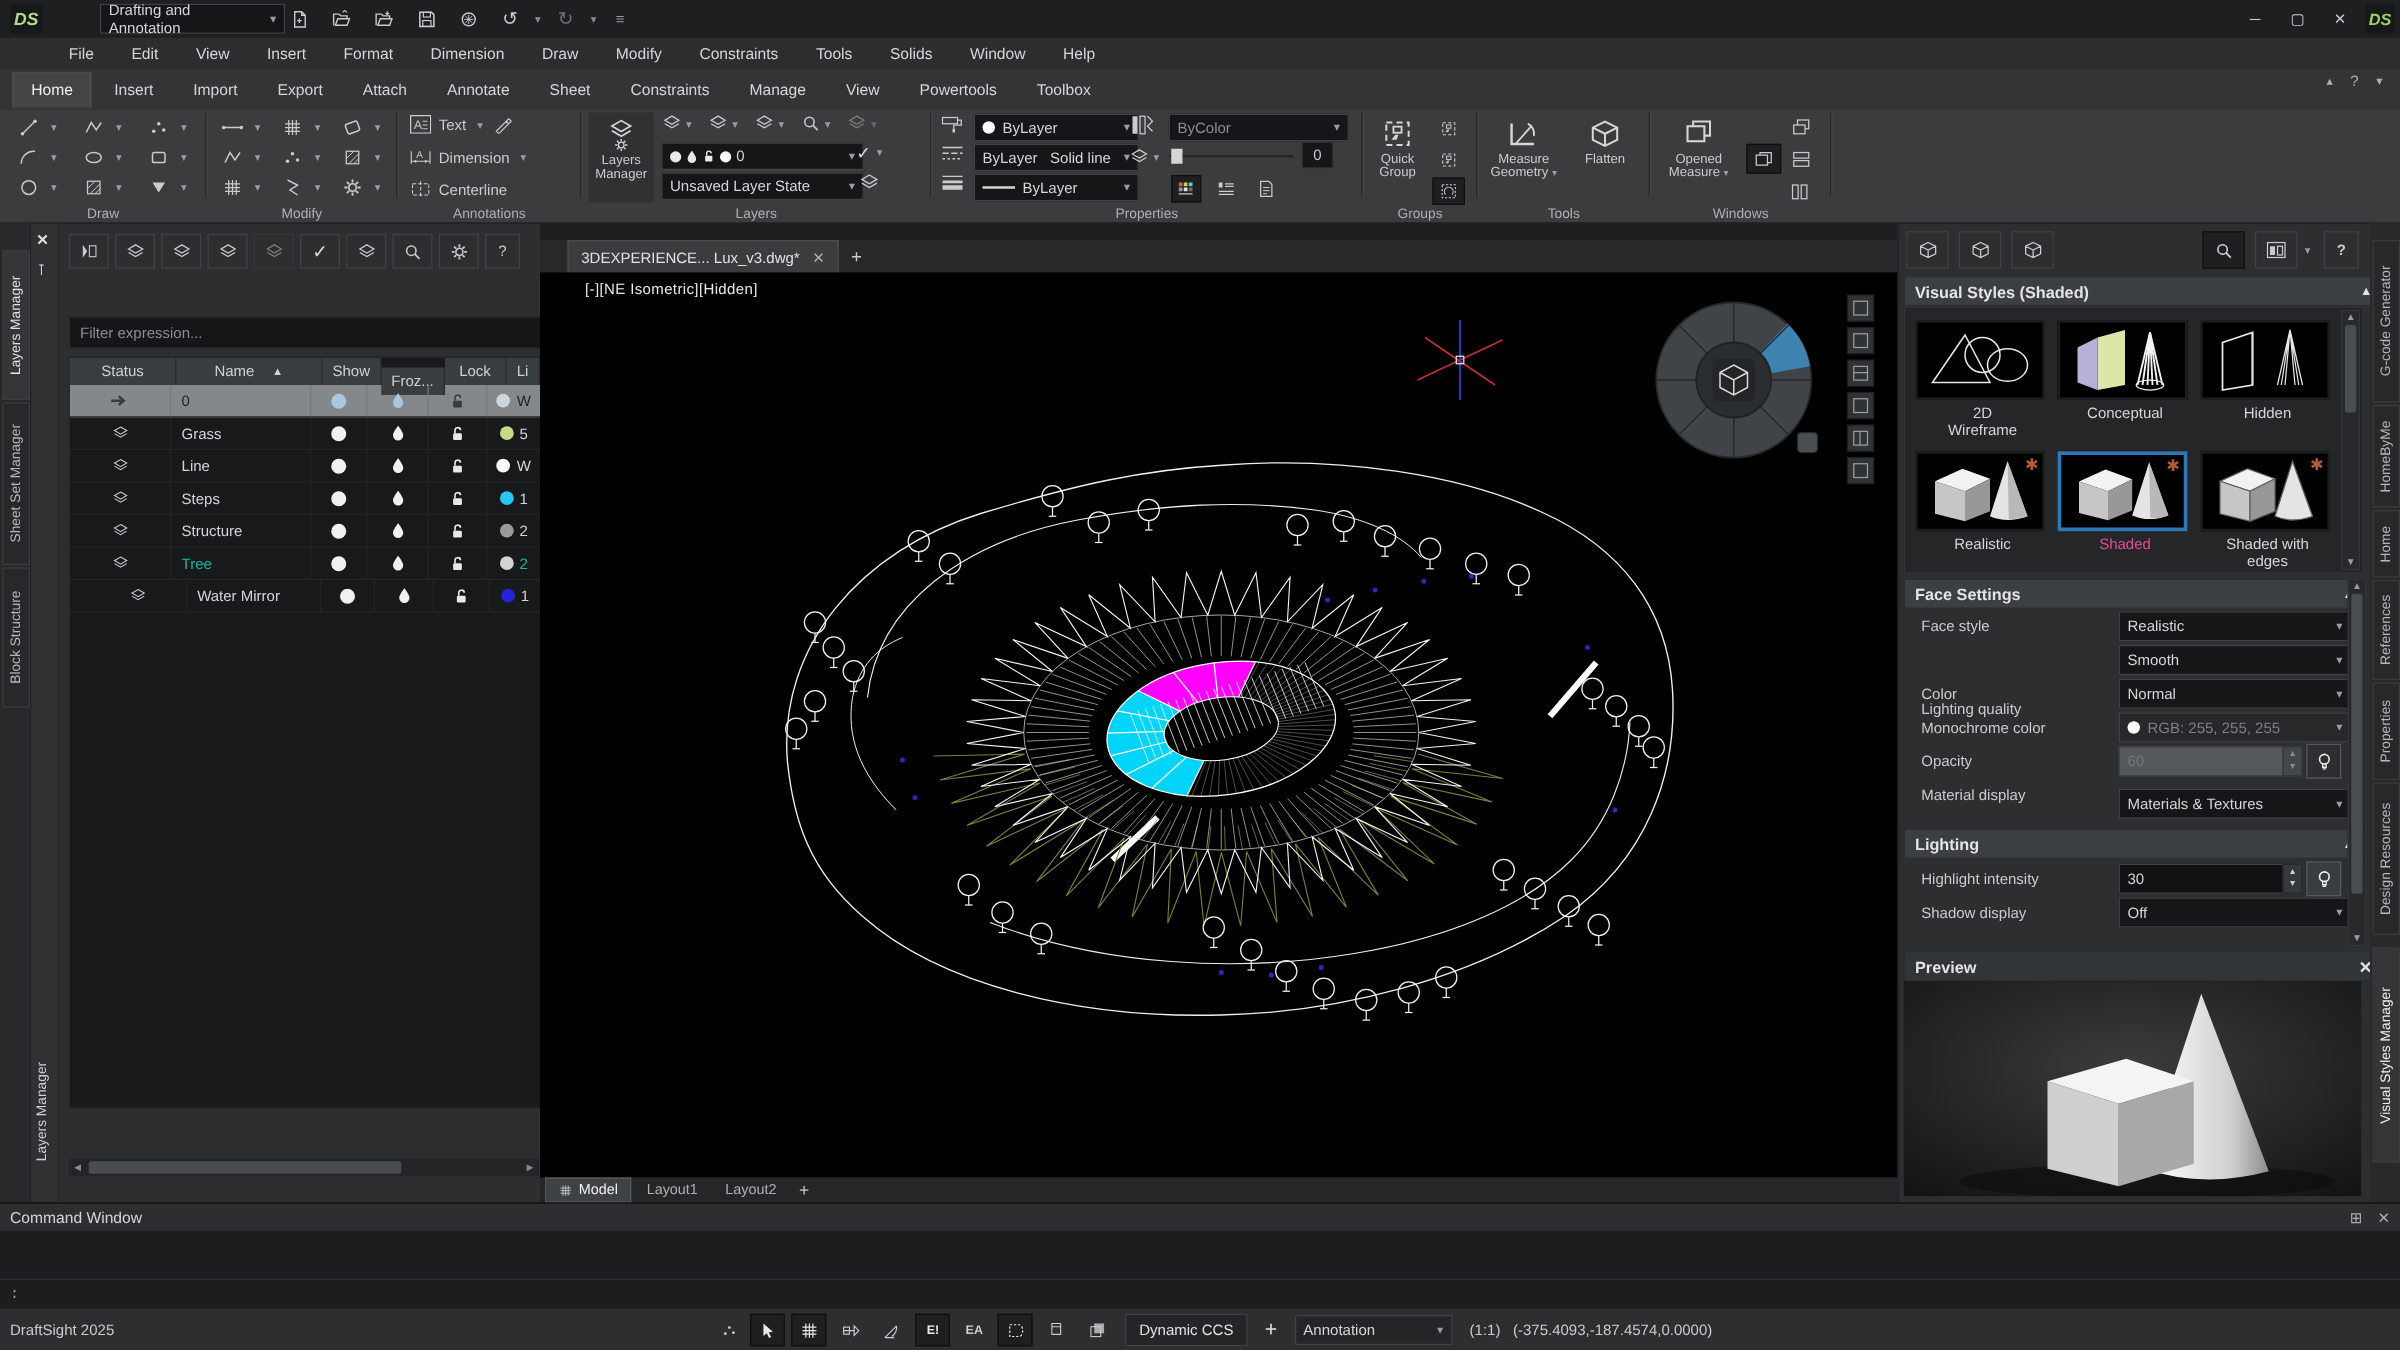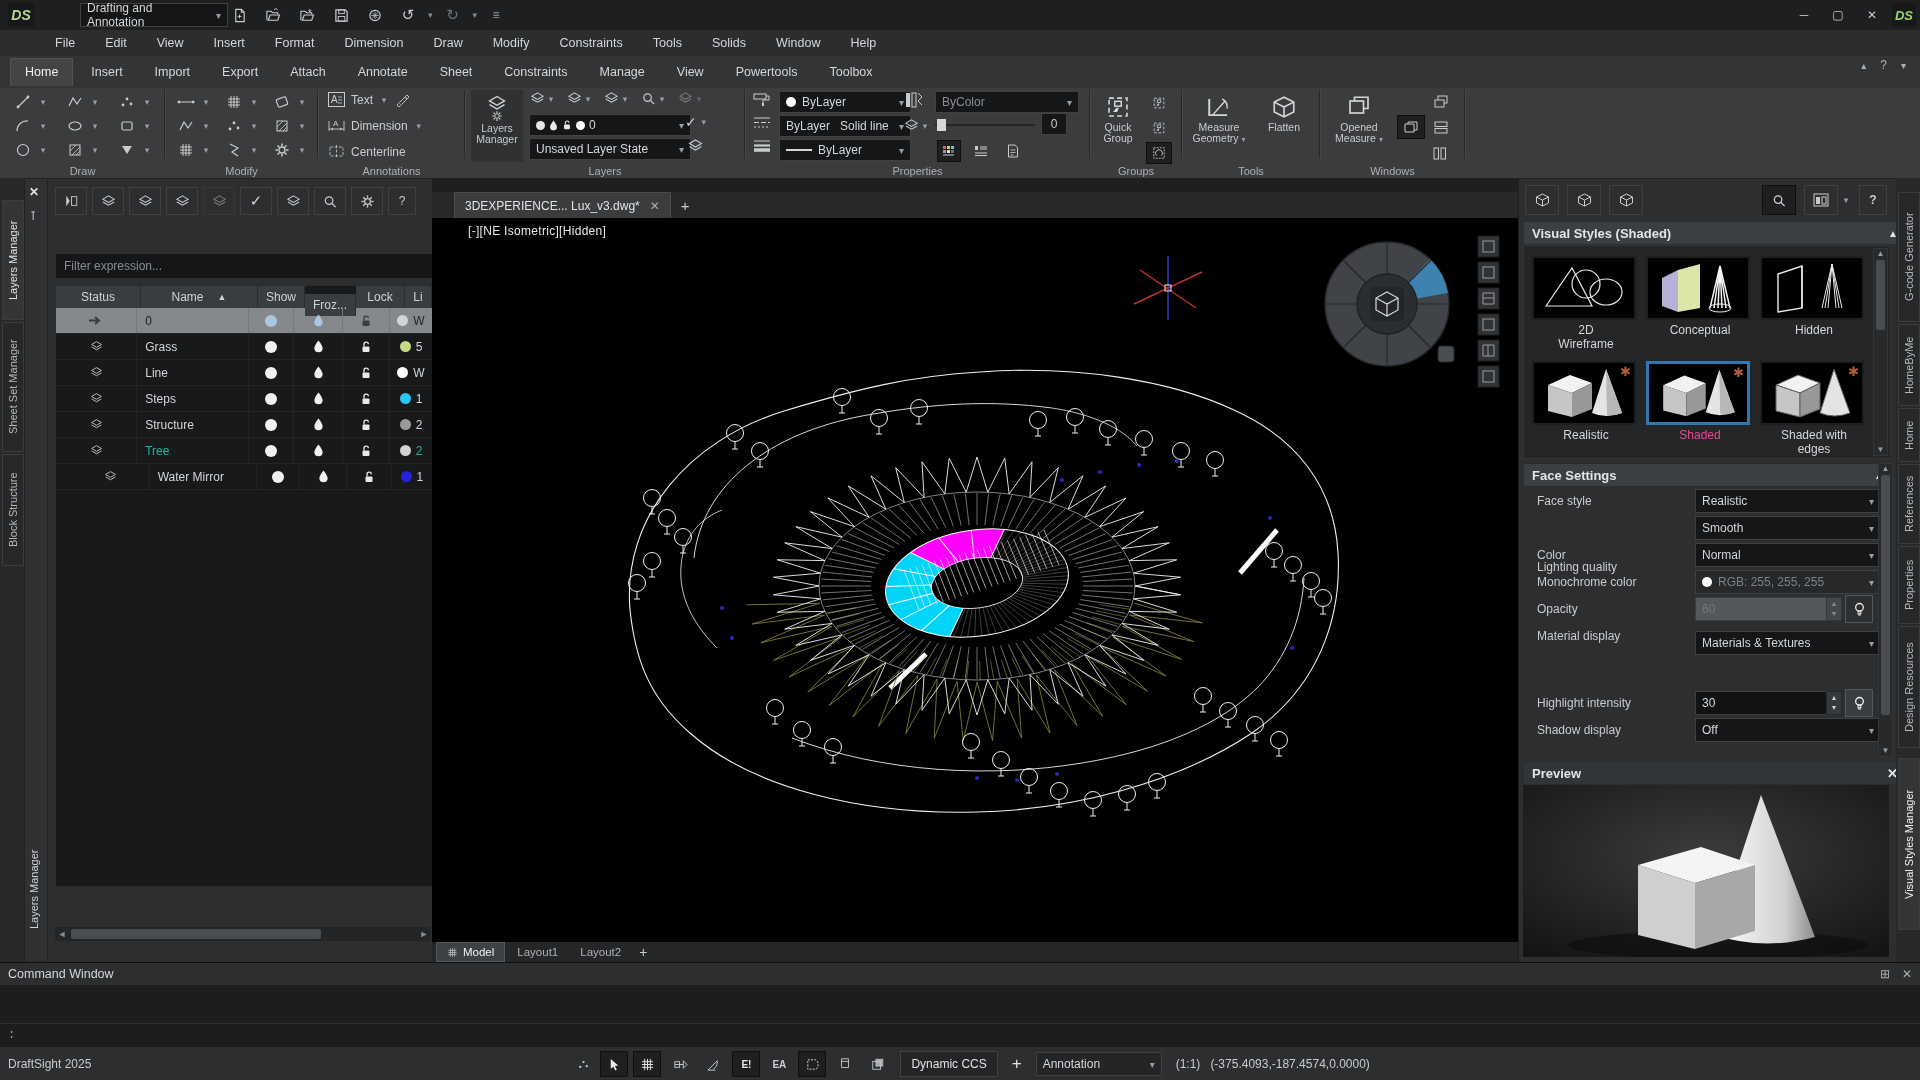--- a/index.html
+++ b/index.html
@@ -1505,20 +1505,24 @@
             <use href="#sym-bulb"></use>
           </svg>
         </span>
       <div class="abs fsrow-label" style="left:14px;top:142px;">Material display</div>
       <div class="abs combo" style="left:172px;top:144px;width:172px;height:22px;">
           <span>Materials &amp; Textures</span>
           <span class="car">▾</span>
         </div>
     </div>
 
+    <div class="abs secthead" style="left:4px;top:484px;width:352px;height:22px;font-size:13px;">
+        <span>Lighting</span>
+        <span style="font-size:10px;">▲</span>
+      </div>
     <div class="abs" style="left:4px;top:508px;width:352px;height:64px;">
       <div class="abs fsrow-label" style="left:14px;top:9px;">Highlight intensity</div>
       <div class="abs spin" style="left:172px;top:4px;width:130px;height:22px;">
           <span>30</span>
         </div>
       <div class="abs" style="left:303px;top:4px;width:14px;height:22px;background:#36393c;border:1px solid #26282a;">
         <div style="height:11px;text-align:center;font-size:7px;color:#c9cbcd;line-height:11px;">▲</div>
         <div style="height:11px;text-align:center;font-size:7px;color:#c9cbcd;line-height:10px;">▼</div>
       </div>
       <span class="icbtn" style="position:absolute;left:322px;top:2px;width:26px;height:26px;border-color:#55585b;background:#3a3d40;">

